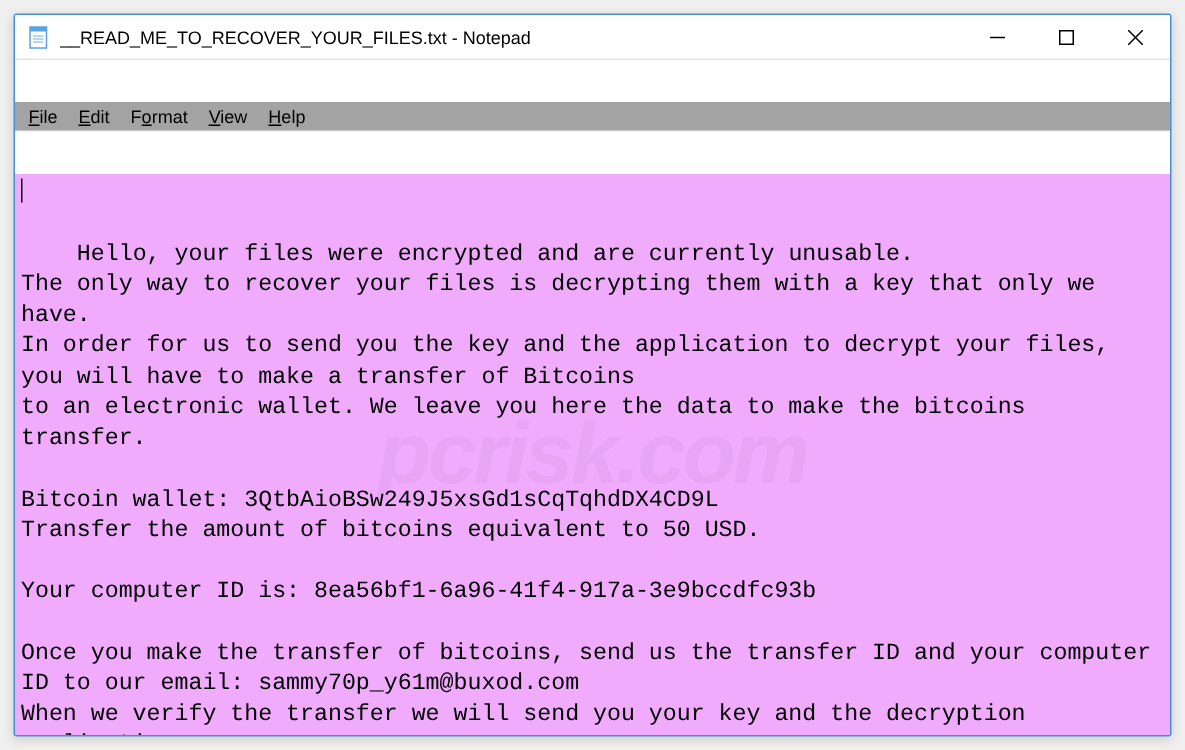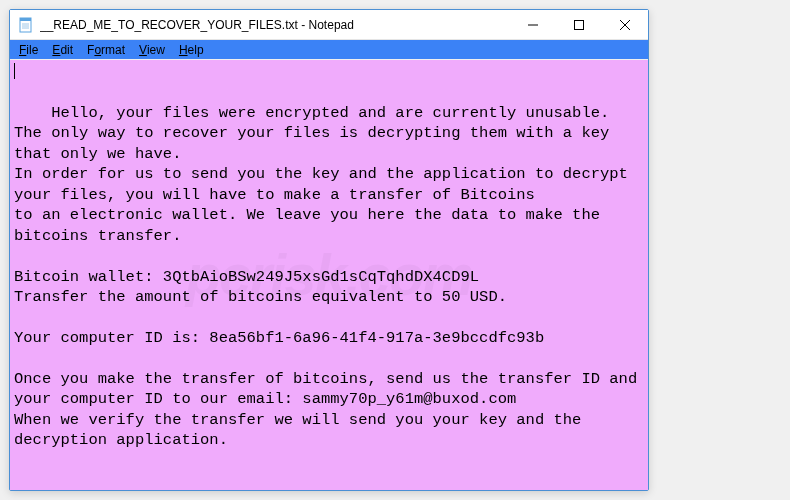--- a/index.html
+++ b/index.html
@@ -8,28 +8,29 @@
       height: 500px;
       background: #f0f0f0;
       font-family: 'Segoe UI', Tahoma, sans-serif;
       overflow: hidden;
       position: relative;
     }
     .window {
       position: absolute;
       top: 9px;
       left: 9px;
-      width: 640px;
+      width: 772px;
       height: 482px;
       background: #ffffff;
       border: 1px solid #4a8fd4;
       border-radius: 2px;
       display: flex;
       flex-direction: column;
       box-shadow: 0 2px 8px rgba(0,0,0,0.15);
+      gap: 28px;
     }
     .titlebar {
       height: 30px;
       background: #ffffff;
       display: flex;
       align-items: center;
       padding-left: 8px;
       border-bottom: 1px solid #e5e5e5;
     }
     .app-icon {
@@ -54,21 +55,21 @@
       height: 30px;
       display: flex;
       align-items: center;
       justify-content: center;
       color: #000;
       font-size: 10px;
       cursor: pointer;
     }
     .menubar {
       height: 20px;
-      background: #3b82f6;
+      background: #a3a3a3;
       display: flex;
       align-items: center;
       padding: 0 2px;
       border-bottom: 1px solid #f0f0f0;
     }
     .menu-item {
       font-size: 12px;
       padding: 2px 7px;
       color: #000;
       cursor: pointer;

